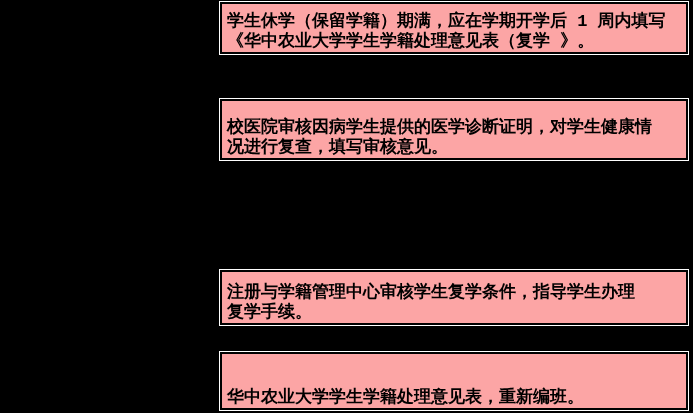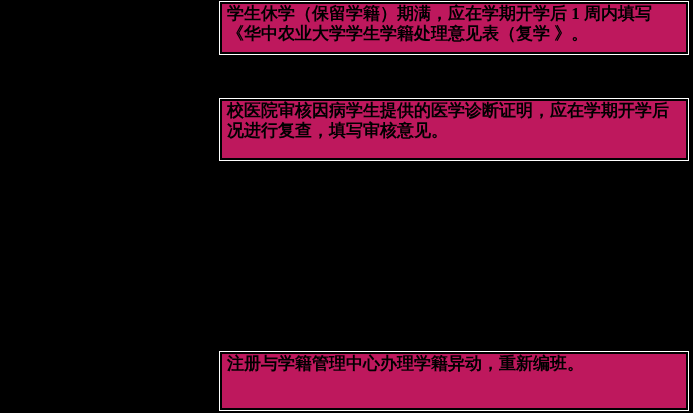--- a/index.html
+++ b/index.html
@@ -17,26 +17,27 @@
     width: 693px;
     height: 413px;
     background: #000000;
     font-family: "Liberation Serif", serif;
   }
   .step-box {
     position: absolute;
     left: 220px;
     width: 468px;
     box-sizing: border-box;
-    background: #be185d;
+    background: #fca5a5;
     border: 2px solid #000000;
     outline: 1px solid #ffffff; 
     display: flex;
-    align-items: flex-start;
+    align-items: flex-end;
     overflow: hidden;
+    font-family: Liberation Mono, monospace;
   }
   .step-text {
     font-size: 17px;
     line-height: 20px;
     font-weight: bold;
     color: #000000;
     white-space: pre-line; 
     padding: 0 5px;
     text-align: left;
   }
@@ -50,23 +51,27 @@
 <body>
 
 <div class="canvas">
 
   <div class="step-box box-1">
     <div class="step-text">学生休学（保留学籍）期满，应在学期开学后 1 周内填写
 《华中农业大学学生学籍处理意见表（复学 》。</div>
   </div>
 
   <div class="step-box box-2">
-    <div class="step-text">校医院审核因病学生提供的医学诊断证明，应在学期开学后
+    <div class="step-text">校医院审核因病学生提供的医学诊断证明，对学生健康情
 况进行复查，填写审核意见。</div>
   </div>
 
 
+  <div class="step-box box-4">
+    <div class="step-text">注册与学籍管理中心审核学生复学条件，指导学生办理
+复学手续。</div>
+  </div>
 
   <div class="step-box box-5">
-    <div class="step-text">注册与学籍管理中心办理学籍异动，重新编班。</div>
+    <div class="step-text">华中农业大学学生学籍处理意见表，重新编班。</div>
   </div>
 
 </div>
 
 </body></html>

